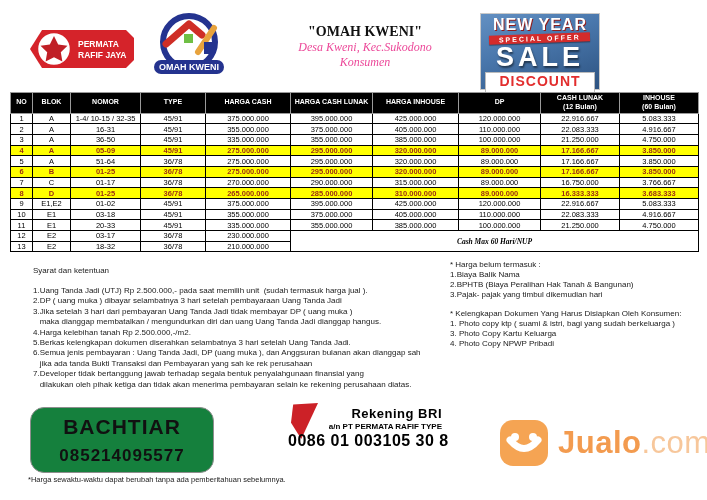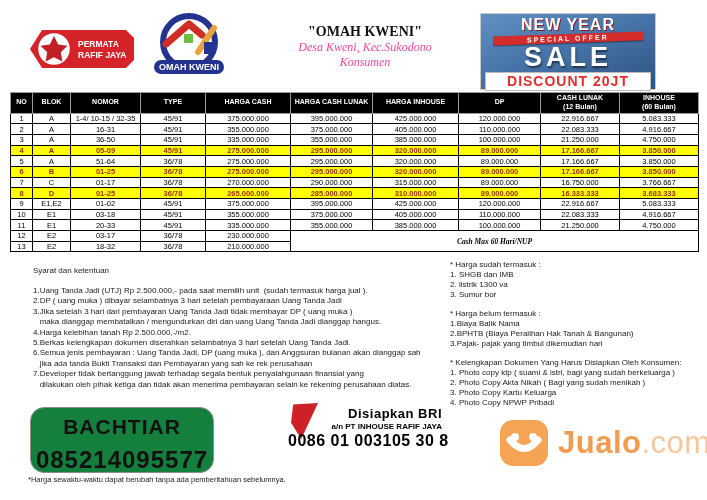--- a/index.html
+++ b/index.html
@@ -6,21 +6,21 @@
   body { font-family: "Liberation Sans", sans-serif; background:#e8e8e8; }
   .page { position:relative; width:707px; height:500px; background:#ffffff; overflow:hidden; margin:0 auto; }
 
   
   .brand-logo { position:absolute; left:26px; top:26px; }
   .okw-logo { position:absolute; left:146px; top:12px; }
   .title-block { position:absolute; left:270px; top:24px; width:190px; text-align:center; }
   .title-main { font-family:"Liberation Serif", serif; font-weight:bold; font-size:14px; color:#111; }
   .title-sub { font-family:"Liberation Serif", serif; font-style:italic; font-size:12px; color:#ec4899; line-height:1.25; }
 
-  .sale-badge { position:absolute; left:480px; top:13px; width:176px; height:77px;
+  .sale-badge { position:absolute; left:480px; top:13px; width:120px; height:77px;
     background:linear-gradient(160deg,#6390c2 0%, #4a78ad 40%, #2d5381 100%);
     border:1px solid #c9c9c9; padding-top:3px; }
   .sale-ny { text-align:center; color:#fff; font-weight:bold; font-size:16px; letter-spacing:1px;
     text-shadow:1px 1px 0 #8f1d1d; line-height:1; }
   .sale-ribbon { width:86%; margin:1px auto 0 auto; background:#d42b2b; color:#fff;
     font-size:7px; font-weight:bold; text-align:center; letter-spacing:2px; padding:1px 0;
     transform:rotate(-2deg); box-shadow:0 1px 1px rgba(0,0,0,.4); }
   .sale-word { text-align:center; color:#fff; font-weight:bold; font-size:27px; letter-spacing:4px;
     line-height:1.05; text-shadow:1px 2px 2px rgba(0,0,0,.5); }
   .sale-discount { margin:1px 4px 0 4px; background:#fff; border:1px solid #bbb;
@@ -41,21 +41,21 @@
   .terms-line { white-space:pre-wrap; line-height:10.4px; }
   .notes-right { position:absolute; left:450px; top:260px; width:250px; font-size:8px; color:#1a1a1a; }
   .note-group { margin-bottom:9px; }
   .note-line { line-height:10px; white-space:nowrap; }
 
   
   .contact-label { position:absolute; left:33px; top:396px; font-size:8px; font-weight:bold; color:#222;margin-top:45px; }
   .contact-box { position:absolute; left:30px; top:407px; width:184px; height:66px;
     border:1.5px solid #8e8e8e; border-radius:14px; text-align:center; background:#15803d; }
   .contact-name { font-size:21px; font-weight:bold; color:#111; margin-top:7px; letter-spacing:1px; }
-  .contact-phone { font-size:24px; font-weight:bold; color:#111; margin-top:7px; letter-spacing:1px; }
+  .contact-phone { font-size:17px; font-weight:bold; color:#111; margin-top:7px; letter-spacing:1px; }
   .price-footnote { position:absolute; left:28px; top:475px; font-size:7.5px; color:#222; }
 
   .bank-flag { position:absolute; left:291px; top:403px; width:27px; height:36px; background:#cc2127;
     clip-path:polygon(8% 4%, 100% 0%, 38% 100%, 0% 55%); }
   .bank-block { position:absolute; left:288px; top:406px; width:154px; text-align:right; color:#000; }
   .bank-title { font-size:13px; font-weight:bold; letter-spacing:0.5px; }
   .bank-name { font-size:8px; font-weight:bold; margin-top:1px; }
   .bank-number { font-size:16px; font-weight:bold; margin-top:1px; letter-spacing:0.5px; white-space:nowrap; }
 
   .jualo { position:absolute; left:500px; top:420px; display:flex; align-items:center; }
@@ -293,51 +293,44 @@
         <div class="terms-line">5.Berkas kelengkapan dokumen diserahkan selambatnya 3 hari setelah Uang Tanda Jadi.</div>
         <div class="terms-line">6.Semua jenis pembayaran : Uang Tanda Jadi, DP (uang muka ), dan Anggsuran bulanan akan dianggap sah</div>
         <div class="terms-line">   jika ada tanda Bukti Transaksi dan Pembayaran yang sah ke rek perusahaan</div>
         <div class="terms-line">7.Developer tidak bertanggung jawab terhadap segala bentuk penyalahgunaan finansial yang</div>
         <div class="terms-line">   dilakukan oleh pihak ketiga dan tidak akan menerima pembayaran selain ke rekening perusahaan diatas.</div>
       </div>
   </div>
 
   <div class="notes-right">
       <div class="note-group">
-        <div class="note-line">* Harga sudah termasuk :</div>
-        <div class="note-line">1. SHGB dan IMB</div>
-        <div class="note-line">2. listrik 1300 va</div>
-        <div class="note-line">3. Sumur bor</div>
-      </div>
-      <div class="note-group">
         <div class="note-line">* Harga belum termasuk :</div>
         <div class="note-line">1.Biaya Balik Nama</div>
         <div class="note-line">2.BPHTB (Biaya Peralihan Hak Tanah &amp; Bangunan)</div>
         <div class="note-line">3.Pajak- pajak yang timbul dikemudian hari</div>
       </div>
       <div class="note-group">
         <div class="note-line">* Kelengkapan Dokumen Yang Harus Disiapkan Oleh Konsumen:</div>
         <div class="note-line">1. Photo copy ktp ( suami &amp; istri, bagi yang sudah berkeluarga )</div>
-        <div class="note-line">2. Photo Copy Akta Nikah ( Bagi yang sudah menikah )</div>
         <div class="note-line">3. Photo Copy Kartu Keluarga</div>
         <div class="note-line">4. Photo Copy NPWP Pribadi</div>
       </div>
     </div>
 
   <div class="contact-label">Hubungi :</div>
   <div class="contact-box">
     <div class="contact-name">BACHTIAR</div>
     <div class="contact-phone">085214095577</div>
   </div>
   <div class="price-footnote">*Harga sewaktu-waktu dapat berubah tanpa ada pemberitahuan sebelumnya.</div>
 
   <div class="bank-flag"></div>
   <div class="bank-block">
-    <div class="bank-title">Disiapkan BRI</div>
-    <div class="bank-name">a/n PT INHOUSE RAFIF JAYA</div>
+    <div class="bank-title">Rekening BRI</div>
+    <div class="bank-name">a/n PT PERMATA RAFIF TYPE</div>
     <div class="bank-number">0086 01 003105 30 8</div>
   </div>
 
   <div class="jualo">
     <div class="jualo-icon">
       <svg width="48" height="46" viewBox="0 0 48 46">
         <circle cx="15" cy="17" r="4" fill="#ffffff"></circle>
         <circle cx="33" cy="17" r="4" fill="#ffffff"></circle>
         <path d="M10 20 Q24 37 38 20" fill="none" stroke="#ffffff" stroke-width="7" stroke-linecap="round"></path>
       </svg>

